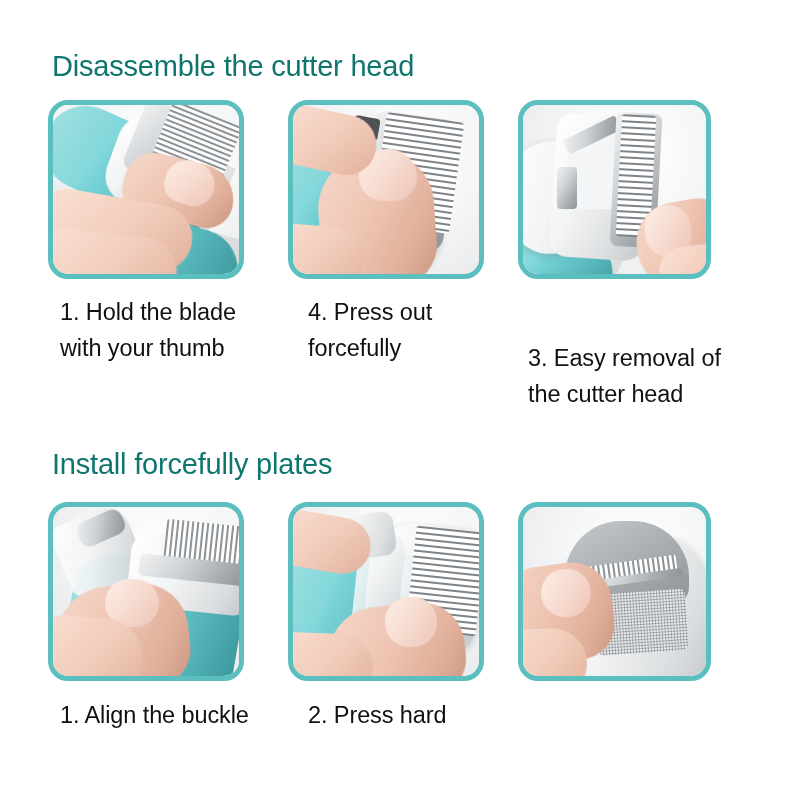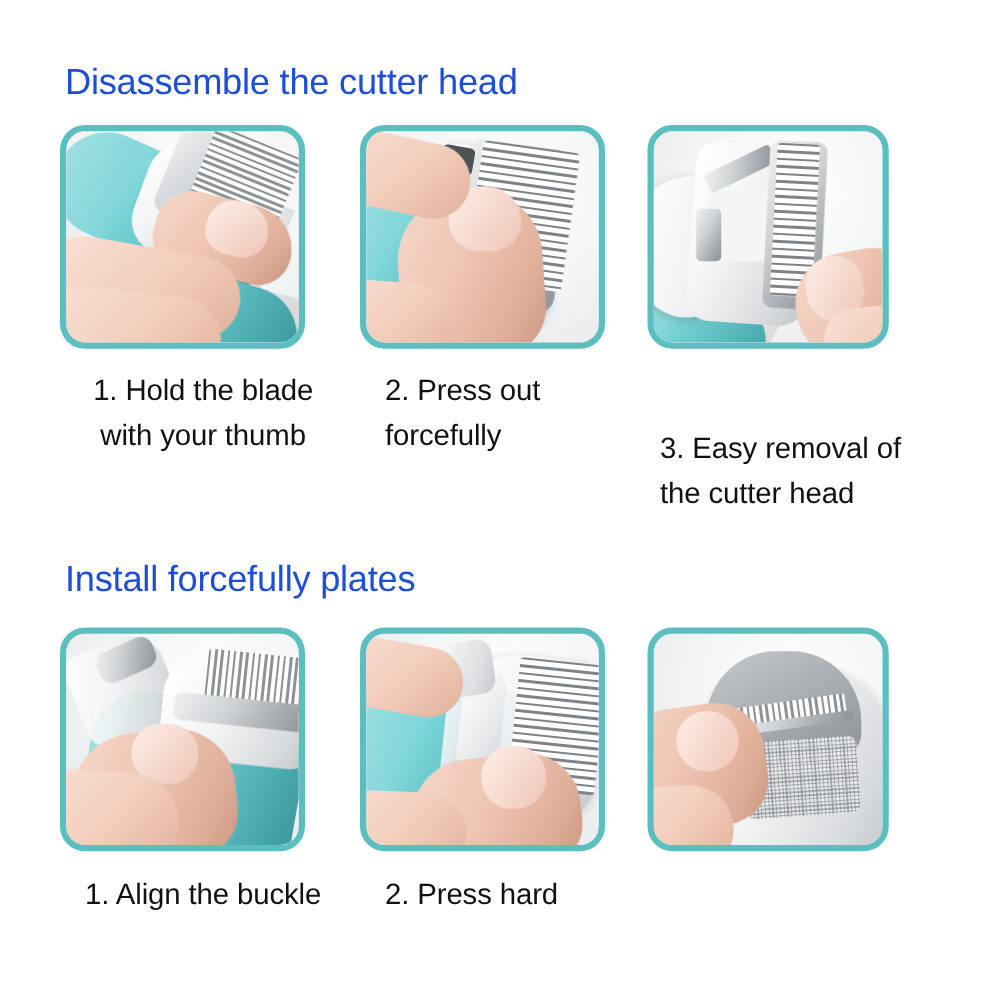--- a/index.html
+++ b/index.html
@@ -24,21 +24,21 @@
     height: 800px;
   }
 
   
   .section-heading {
     position: absolute;
     left: 52px;
     font-size: 29px;
     font-weight: 400;
     letter-spacing: -0.2px;
-    color: #1d4ed8;
+    color: #0f766e;
     white-space: nowrap;
   }
   #heading-1 { top: 50px; }
   #heading-2 { top: 448px; }
 
   
   .panel {
     position: absolute;
     border: 5px solid #5bbfbf;
     border-radius: 20px;
@@ -137,21 +137,21 @@
 
   
   .caption {
     position: absolute;
     font-size: 23.5px;
     line-height: 36px;
     font-weight: 400;
     color: #111111;
     letter-spacing: -0.1px;
   }
-  .cap-col-1 { left: 60px;  width: 205px; text-align: center; }
+  .cap-col-1 { left: 60px;  width: 205px; }
   .cap-col-2 { left: 308px; width: 205px; }
   .cap-col-3 { left: 528px; width: 215px; margin-top: 46px; }
   .cap-row-1 { top: 294px; }
   .cap-row-2 { top: 697px; }
 
   
   .caption-clip {
     position: absolute;
     left: 60px;
     top: 400px;
@@ -232,21 +232,21 @@
       <div class="nail soft" style="left:122px; top:100px; width:46px; height:52px; border-radius:22px; transform:rotate(-10deg);"></div>
       <div class="finger-light soft" style="left:136px; top:140px; width:80px; height:52px; border-radius:30px; transform:rotate(-6deg);"></div>
     </div>
   </div>
 
   <div class="caption cap-col-1 cap-row-1">1. Hold the blade with your thumb</div>
   <div class="caption-clip">
     <span>-</span>
   </div>
 
-  <div class="caption cap-col-2 cap-row-1">2. Press out forcefully</div>
+  <div class="caption cap-col-2 cap-row-1">4. Press out forcefully</div>
 
   <div class="caption cap-col-3 cap-row-1">3. Easy removal of the cutter head</div>
 
   <h2 class="section-heading" id="heading-2">Install forcefully plates</h2>
 
   <div class="panel col-1 row-2">
     <div class="panel-inner">
       <div class="bg-studio"></div>
 
       <div class="body-teal soft" style="left:14px; top:54px; width:172px; height:140px; border-radius:40px 44px 0 0; transform:rotate(10deg);"></div>

